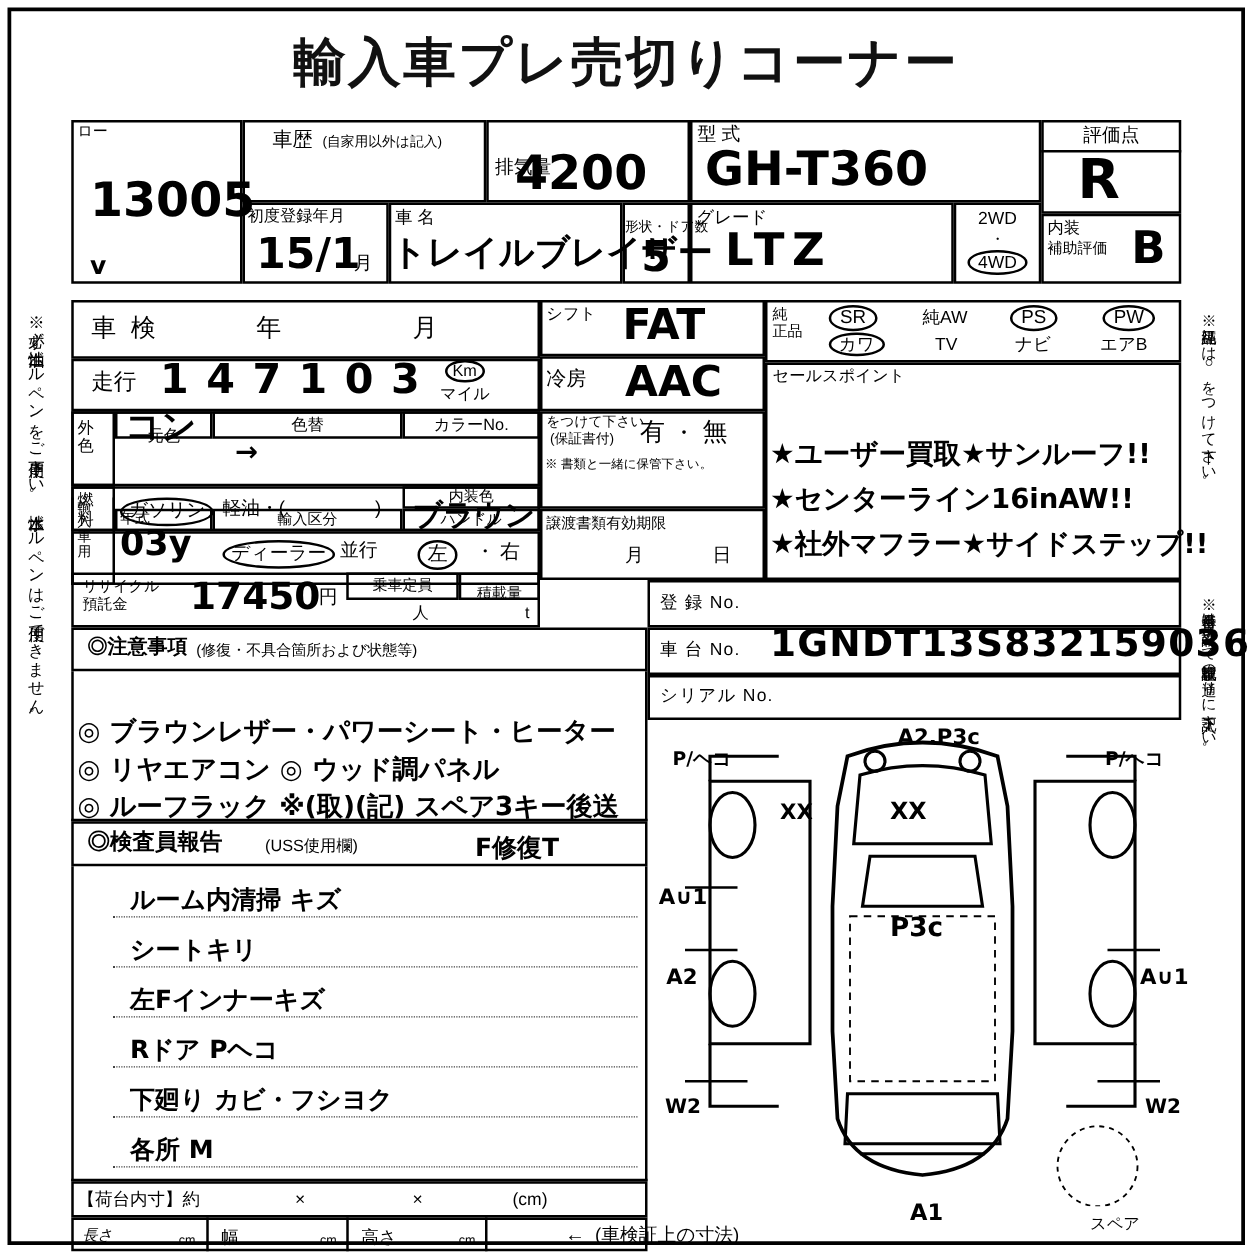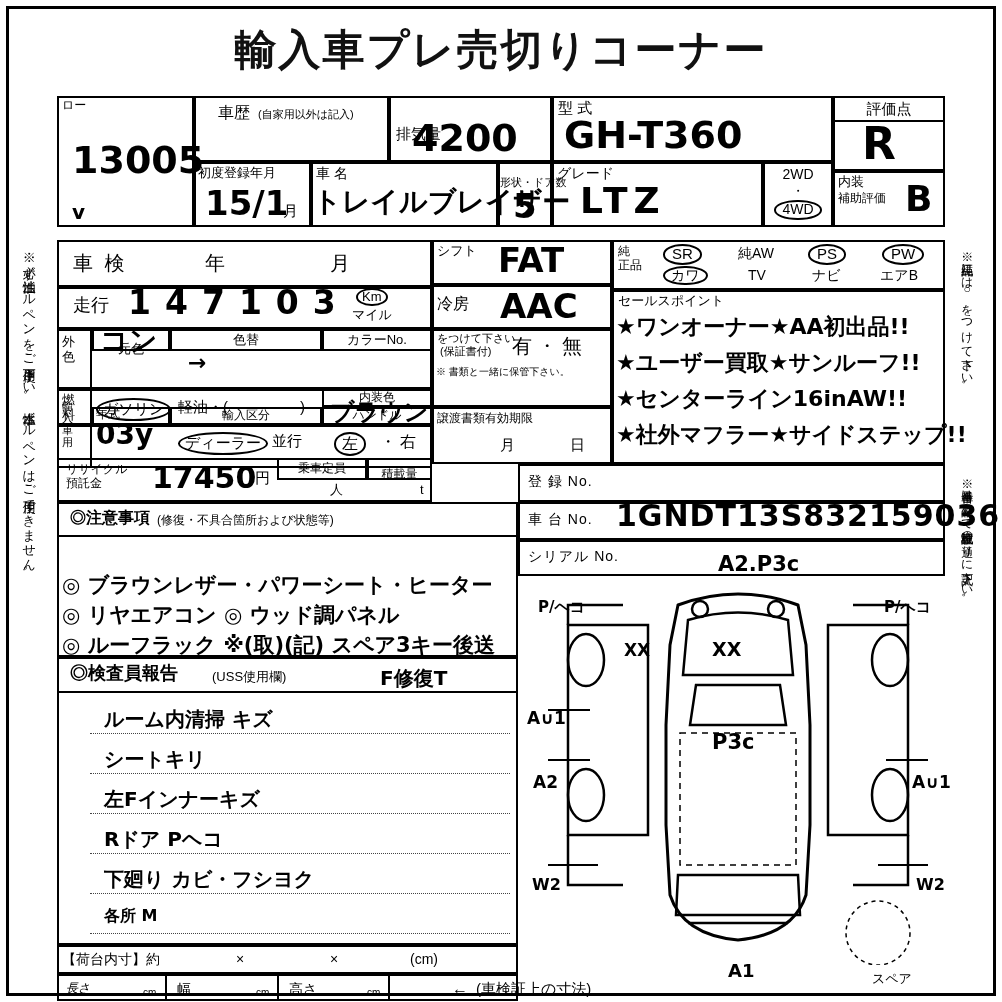--- a/index.html
+++ b/index.html
@@ -179,21 +179,20 @@
   <div class="lbl" style="left:738px;top:246px;font-size:14px;">純AW</div>
   <div class="lbl" style="left:808px;top:244px;font-size:15px;"><span class="oval" style="padding:0 7px;">PS</span></div>
   <div class="lbl" style="left:882px;top:244px;font-size:15px;"><span class="oval" style="padding:0 7px;">PW</span></div>
   <div class="lbl" style="left:663px;top:266px;font-size:14px;"><span class="oval" style="padding:0 6px;">カワ</span></div>
   <div class="lbl" style="left:748px;top:268px;font-size:14px;">TV</div>
   <div class="lbl" style="left:812px;top:268px;font-size:14px;">ナビ</div>
   <div class="lbl" style="left:880px;top:268px;font-size:14px;">エアB</div>
 
   <div class="bx" style="left:612px;top:290px;width:333px;height:174px;"></div>
   <div class="lbl" style="left:618px;top:294px;font-size:13px;">セールスポイント</div>
-  <div class="hw" style="left:616px;top:312px;font-size:22px;">★ワンオーナー★AA初出品!!</div>
   <div class="hw" style="left:616px;top:348px;font-size:22px;">★ユーザー買取★サンルーフ!!</div>
   <div class="hw" style="left:616px;top:384px;font-size:22px;">★センターライン16inAW!!</div>
   <div class="hw" style="left:616px;top:420px;font-size:22px;">★社外マフラー★サイドステップ!!</div>
 
   <div class="lbl vert" style="left:960px;top:243px;height:200px;font-size:12px;line-height:1.1;">※純正品には○をつけて下さい。</div>
   <div class="lbl vert" style="left:960px;top:470px;height:290px;font-size:12px;line-height:1.1;">※車台番号は左詰めで車検証記載の通りに記入下さい。</div>
 
   <div class="bx" style="left:518px;top:464px;width:427px;height:38px;"></div>
   <div class="lbl" style="left:528px;top:474px;font-size:14px;letter-spacing:1px;">登 録 No.</div>
   <div class="bx" style="left:518px;top:502px;width:427px;height:38px;"></div>
@@ -221,21 +220,21 @@
   <div class="dotline" style="left:90px;top:773px;width:420px;"></div>
   <div class="dotline" style="left:90px;top:813px;width:420px;"></div>
   <div class="dotline" style="left:90px;top:853px;width:420px;"></div>
   <div class="dotline" style="left:90px;top:893px;width:420px;"></div>
   <div class="dotline" style="left:90px;top:933px;width:420px;"></div>
   <div class="hw" style="left:104px;top:706px;font-size:20px;">ルーム内清掃 キズ</div>
   <div class="hw" style="left:104px;top:746px;font-size:20px;">シートキリ</div>
   <div class="hw" style="left:104px;top:786px;font-size:20px;">左Fインナーキズ</div>
   <div class="hw" style="left:104px;top:826px;font-size:20px;">Rドア Pヘコ</div>
   <div class="hw" style="left:104px;top:866px;font-size:20px;">下廻り カビ・フシヨク</div>
-  <div class="hw" style="left:104px;top:906px;font-size:16px;">各所 M</div>
+  <div class="hw" style="left:104px;top:906px;font-size:20px;">各所 M</div>
 
   <svg width="420" height="400" viewBox="0 0 420 400" style="position:absolute;left:528px;top:565px;">
 
     <path d="M150 40 Q210 18 270 40 L278 80 L282 160 L282 260 L278 330 Q265 370 210 375 Q155 370 142 330 L138 260 L138 160 L142 80 Z" fill="none" stroke="#000" stroke-width="3"></path>
 
     <path d="M160 55 Q210 40 260 55 L265 110 L155 110 Z" fill="none" stroke="#000" stroke-width="2.5"></path>
 
     <path d="M168 120 L252 120 L258 160 L162 160 Z" fill="none" stroke="#000" stroke-width="2.5"></path>
 
     <circle cx="172" cy="44" r="8" fill="none" stroke="#000" stroke-width="2.5"></circle>
@@ -259,21 +258,21 @@
     <ellipse cx="362" cy="95" rx="18" ry="26" fill="none" stroke="#000" stroke-width="2.5"></ellipse>
     <ellipse cx="362" cy="230" rx="18" ry="26" fill="none" stroke="#000" stroke-width="2.5"></ellipse>
     <path d="M380 60 L380 40 L325 40" fill="none" stroke="#000" stroke-width="2.5"></path>
     <path d="M380 270 L380 320 L325 320" fill="none" stroke="#000" stroke-width="2.5"></path>
     <path d="M358 195 L400 195" stroke="#000" stroke-width="2"></path>
     <path d="M350 300 L400 300" stroke="#000" stroke-width="2"></path>
 
     <circle cx="350" cy="368" r="32" fill="none" stroke="#000" stroke-width="1.5" stroke-dasharray="4 4"></circle>
   </svg>
 
-  <div class="hw" style="left:718px;top:552px;font-size:21px;">A2.P3c</div>
+  <div class="hw" style="left:718px;top:580px;font-size:17px;">A2.P3c</div>
   <div class="hw" style="left:538px;top:598px;font-size:15px;">P/ヘコ</div>
   <div class="hw" style="left:624px;top:640px;font-size:17px;">XX</div>
   <div class="hw" style="left:712px;top:638px;font-size:19px;">XX</div>
   <div class="hw" style="left:884px;top:598px;font-size:15px;">P/ヘコ</div>
   <div class="hw" style="left:527px;top:708px;font-size:17px;">A∪1</div>
   <div class="hw" style="left:533px;top:772px;font-size:17px;">A2</div>
   <div class="hw" style="left:712px;top:730px;font-size:21px;">P3c</div>
   <div class="hw" style="left:912px;top:772px;font-size:17px;">A∪1</div>
   <div class="hw" style="left:532px;top:875px;font-size:16px;">W2</div>
   <div class="hw" style="left:916px;top:875px;font-size:16px;">W2</div>

